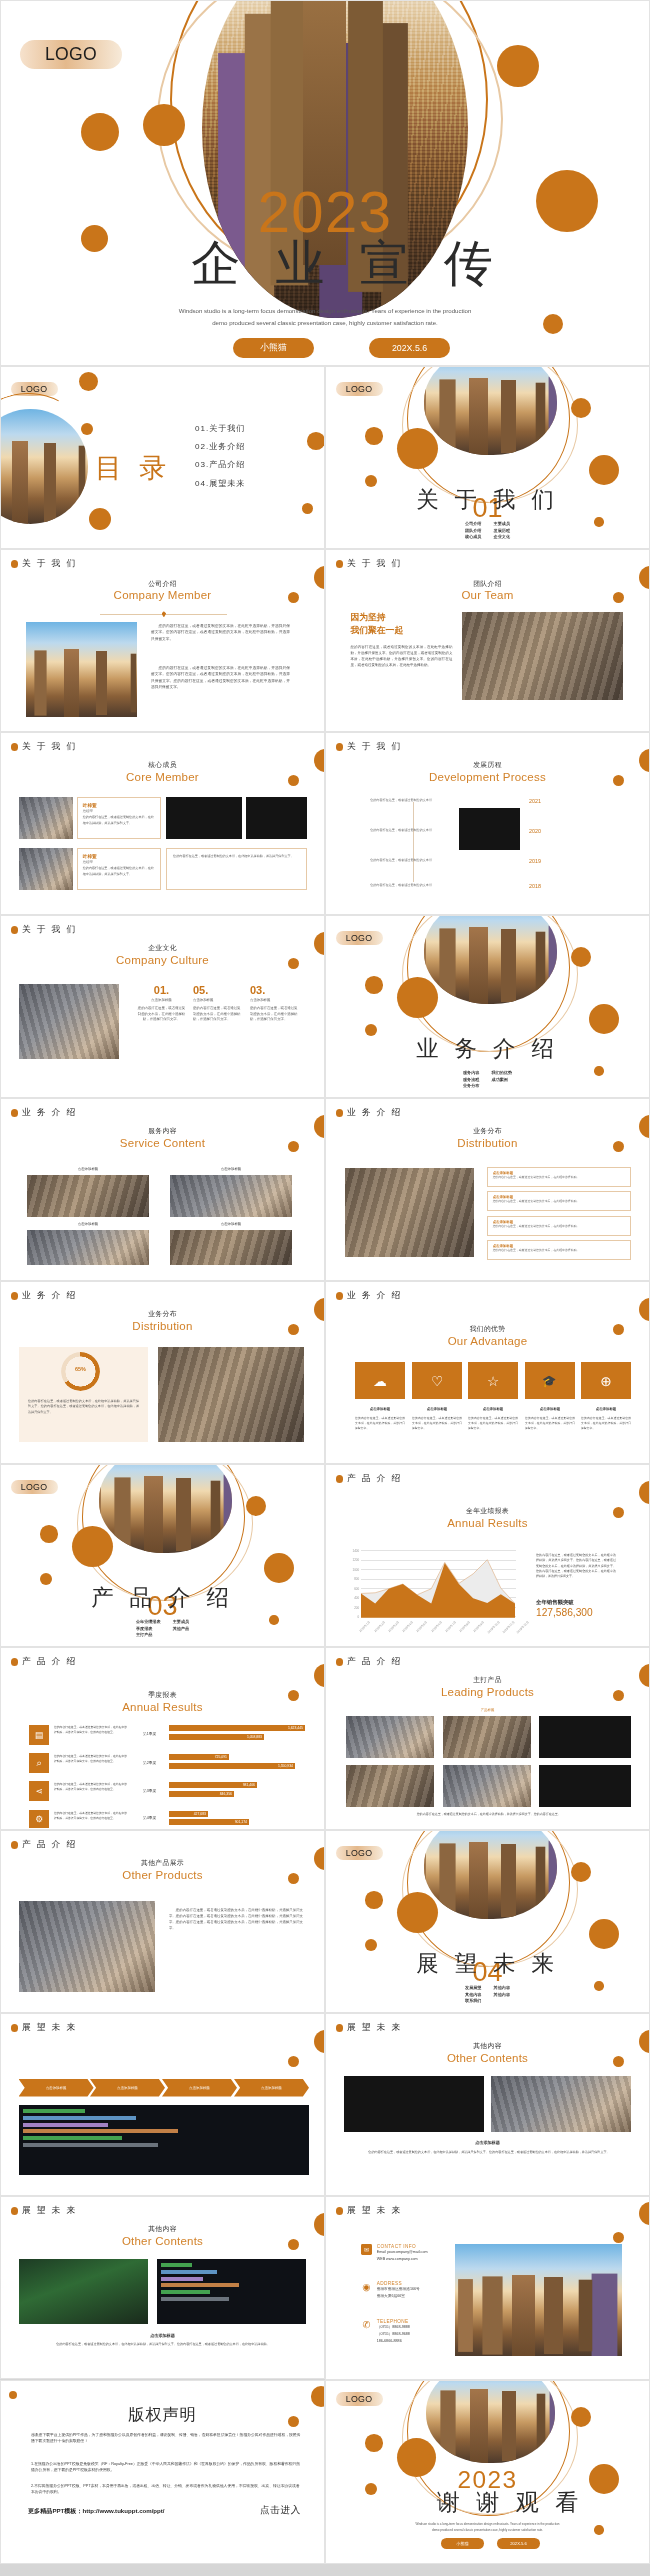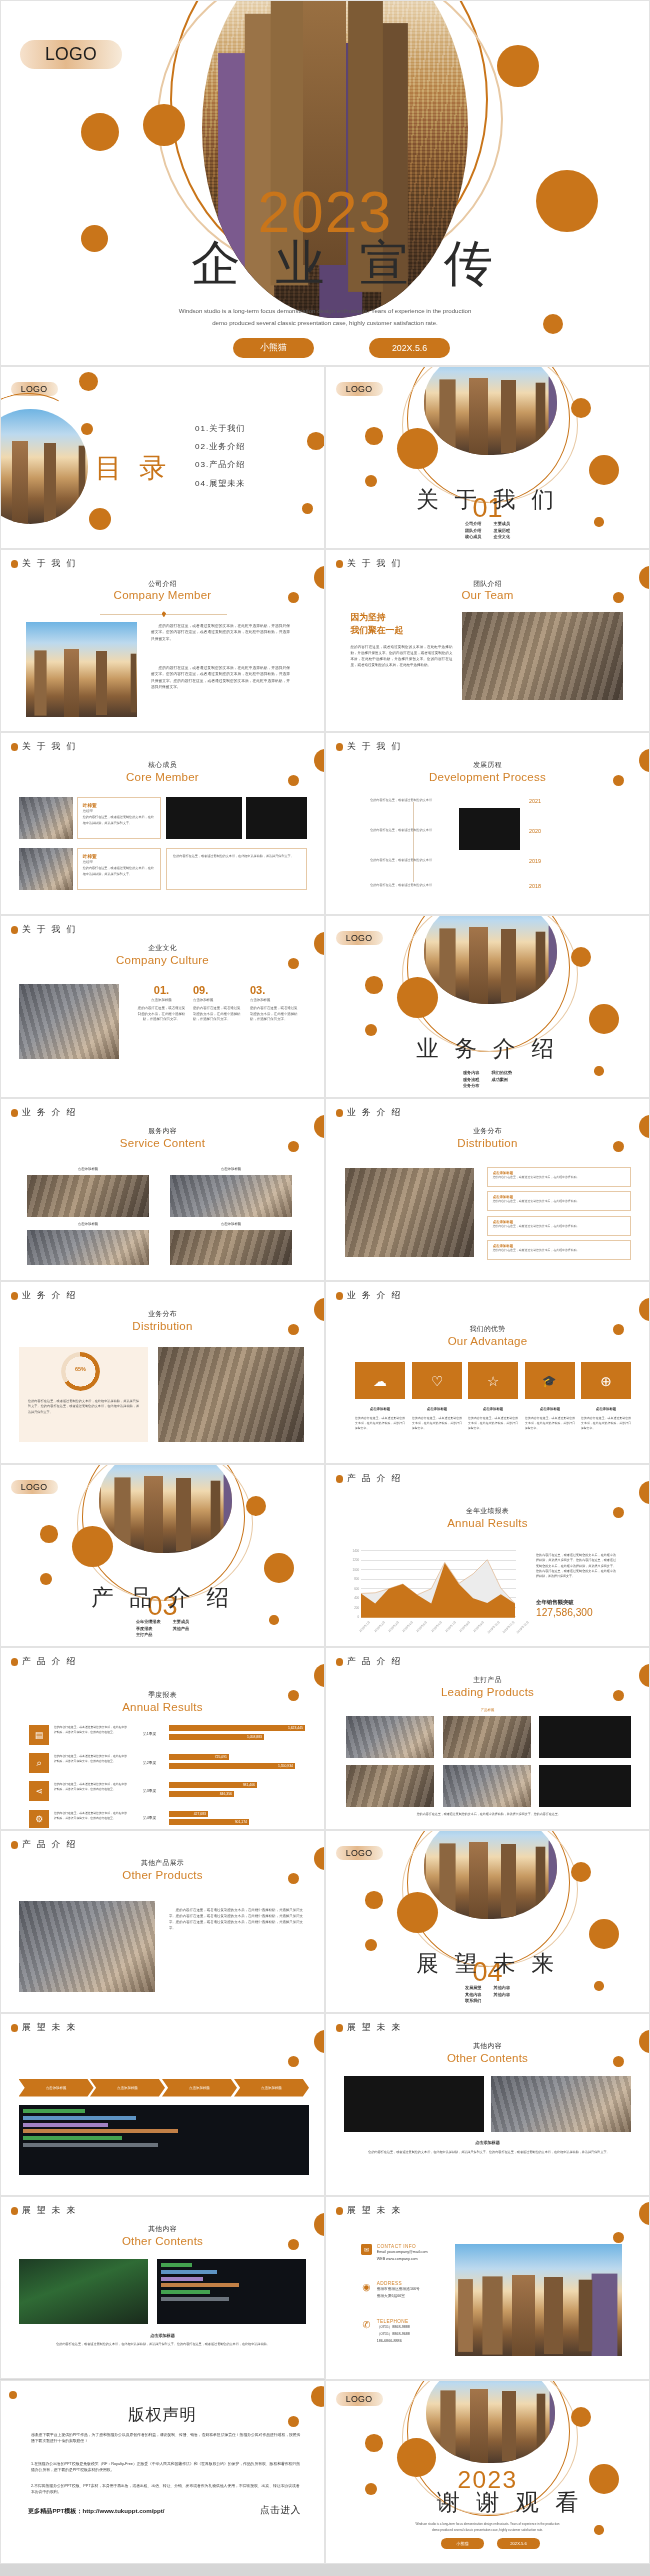--- a/index.html
+++ b/index.html
@@ -399,21 +399,21 @@
     </div>
 
     <div class="photo ph-office" style="left:17.6px;top:68px;width:100px;height:75px;"></div>
 
     <div class="num-card" style="left:136px;top:68px;width:49px;text-align:center;">
       <div class="n">01.</div>
       <div class="t">点击添加标题</div>
       <div class="t">您的内容打在这里，或者通过复制您的文本后，在此框中选择粘贴，并选择只保留文字。</div>
     </div>
     <div class="num-card" style="left:192px;top:68px;width:49px;">
-      <div class="n">09.</div>
+      <div class="n">05.</div>
       <div class="t">点击添加标题</div>
       <div class="t">您的内容打在这里，或者通过复制您的文本后，在此框中选择粘贴，并选择只保留文字。</div>
     </div>
     <div class="num-card" style="left:249px;top:68px;width:49px;">
       <div class="n">03.</div>
       <div class="t">点击添加标题</div>
       <div class="t">您的内容打在这里，或者通过复制您的文本后，在此框中选择粘贴，并选择只保留文字。</div>
     </div>
   </div>
 

